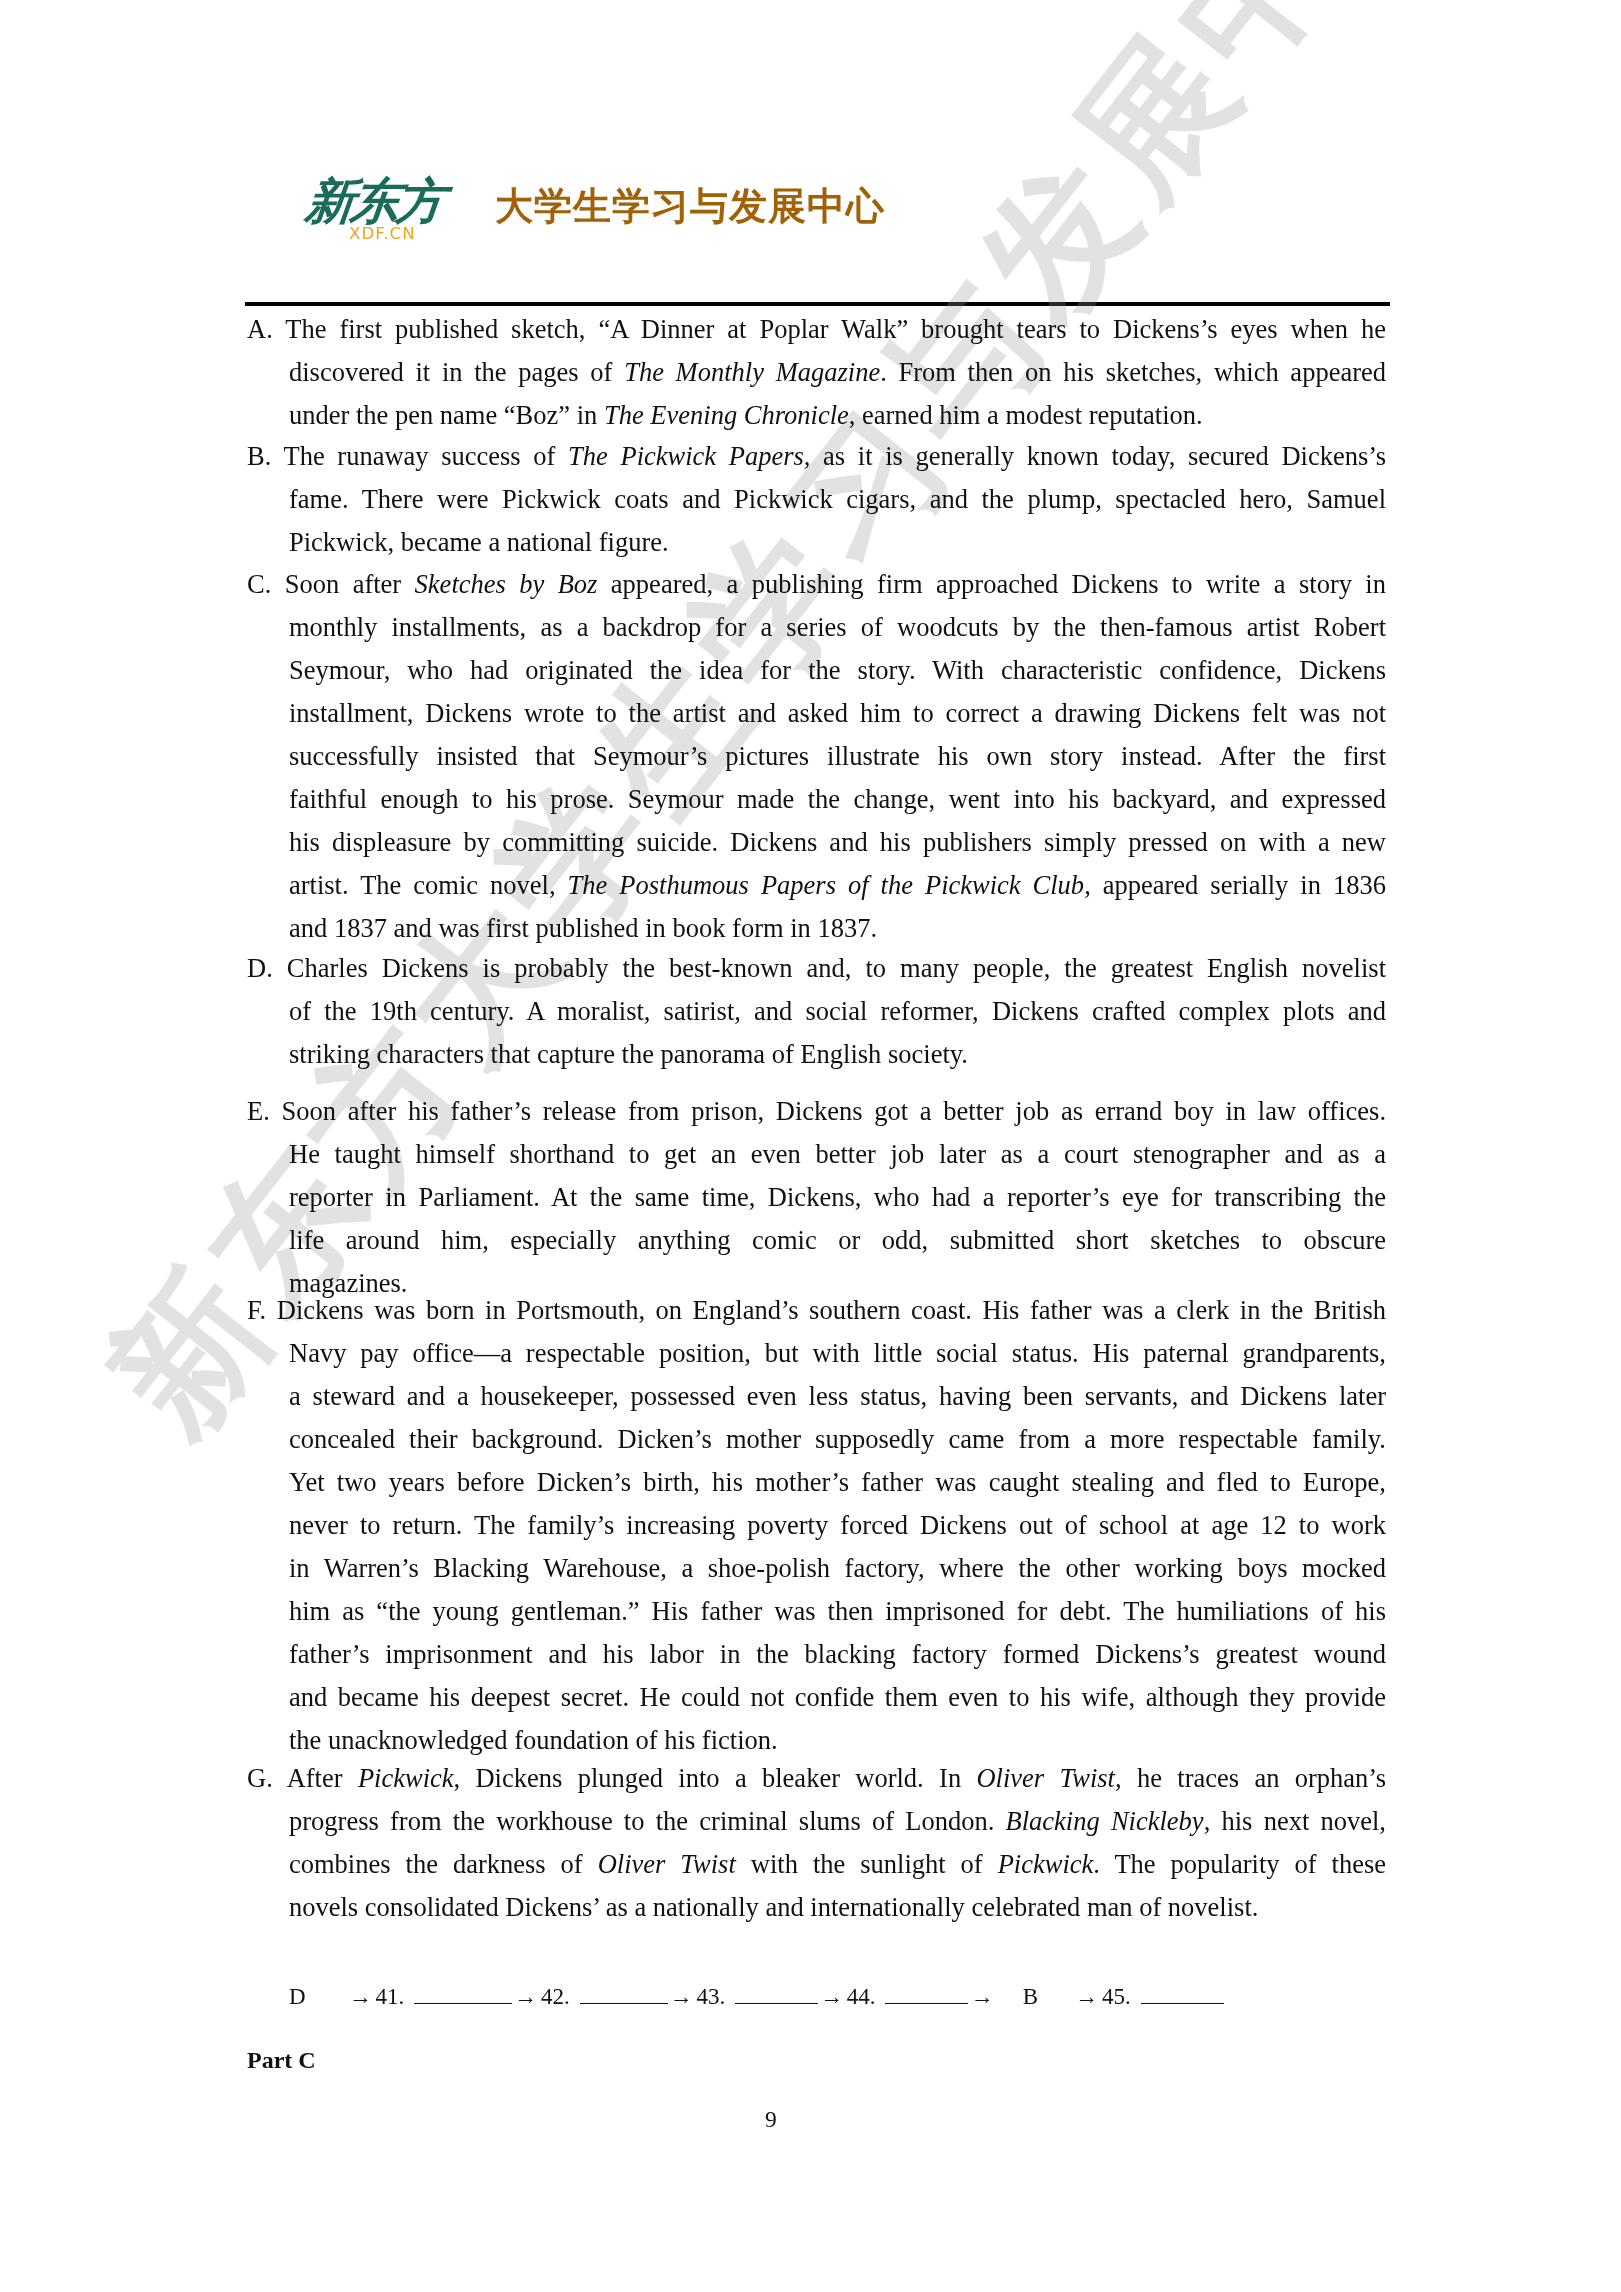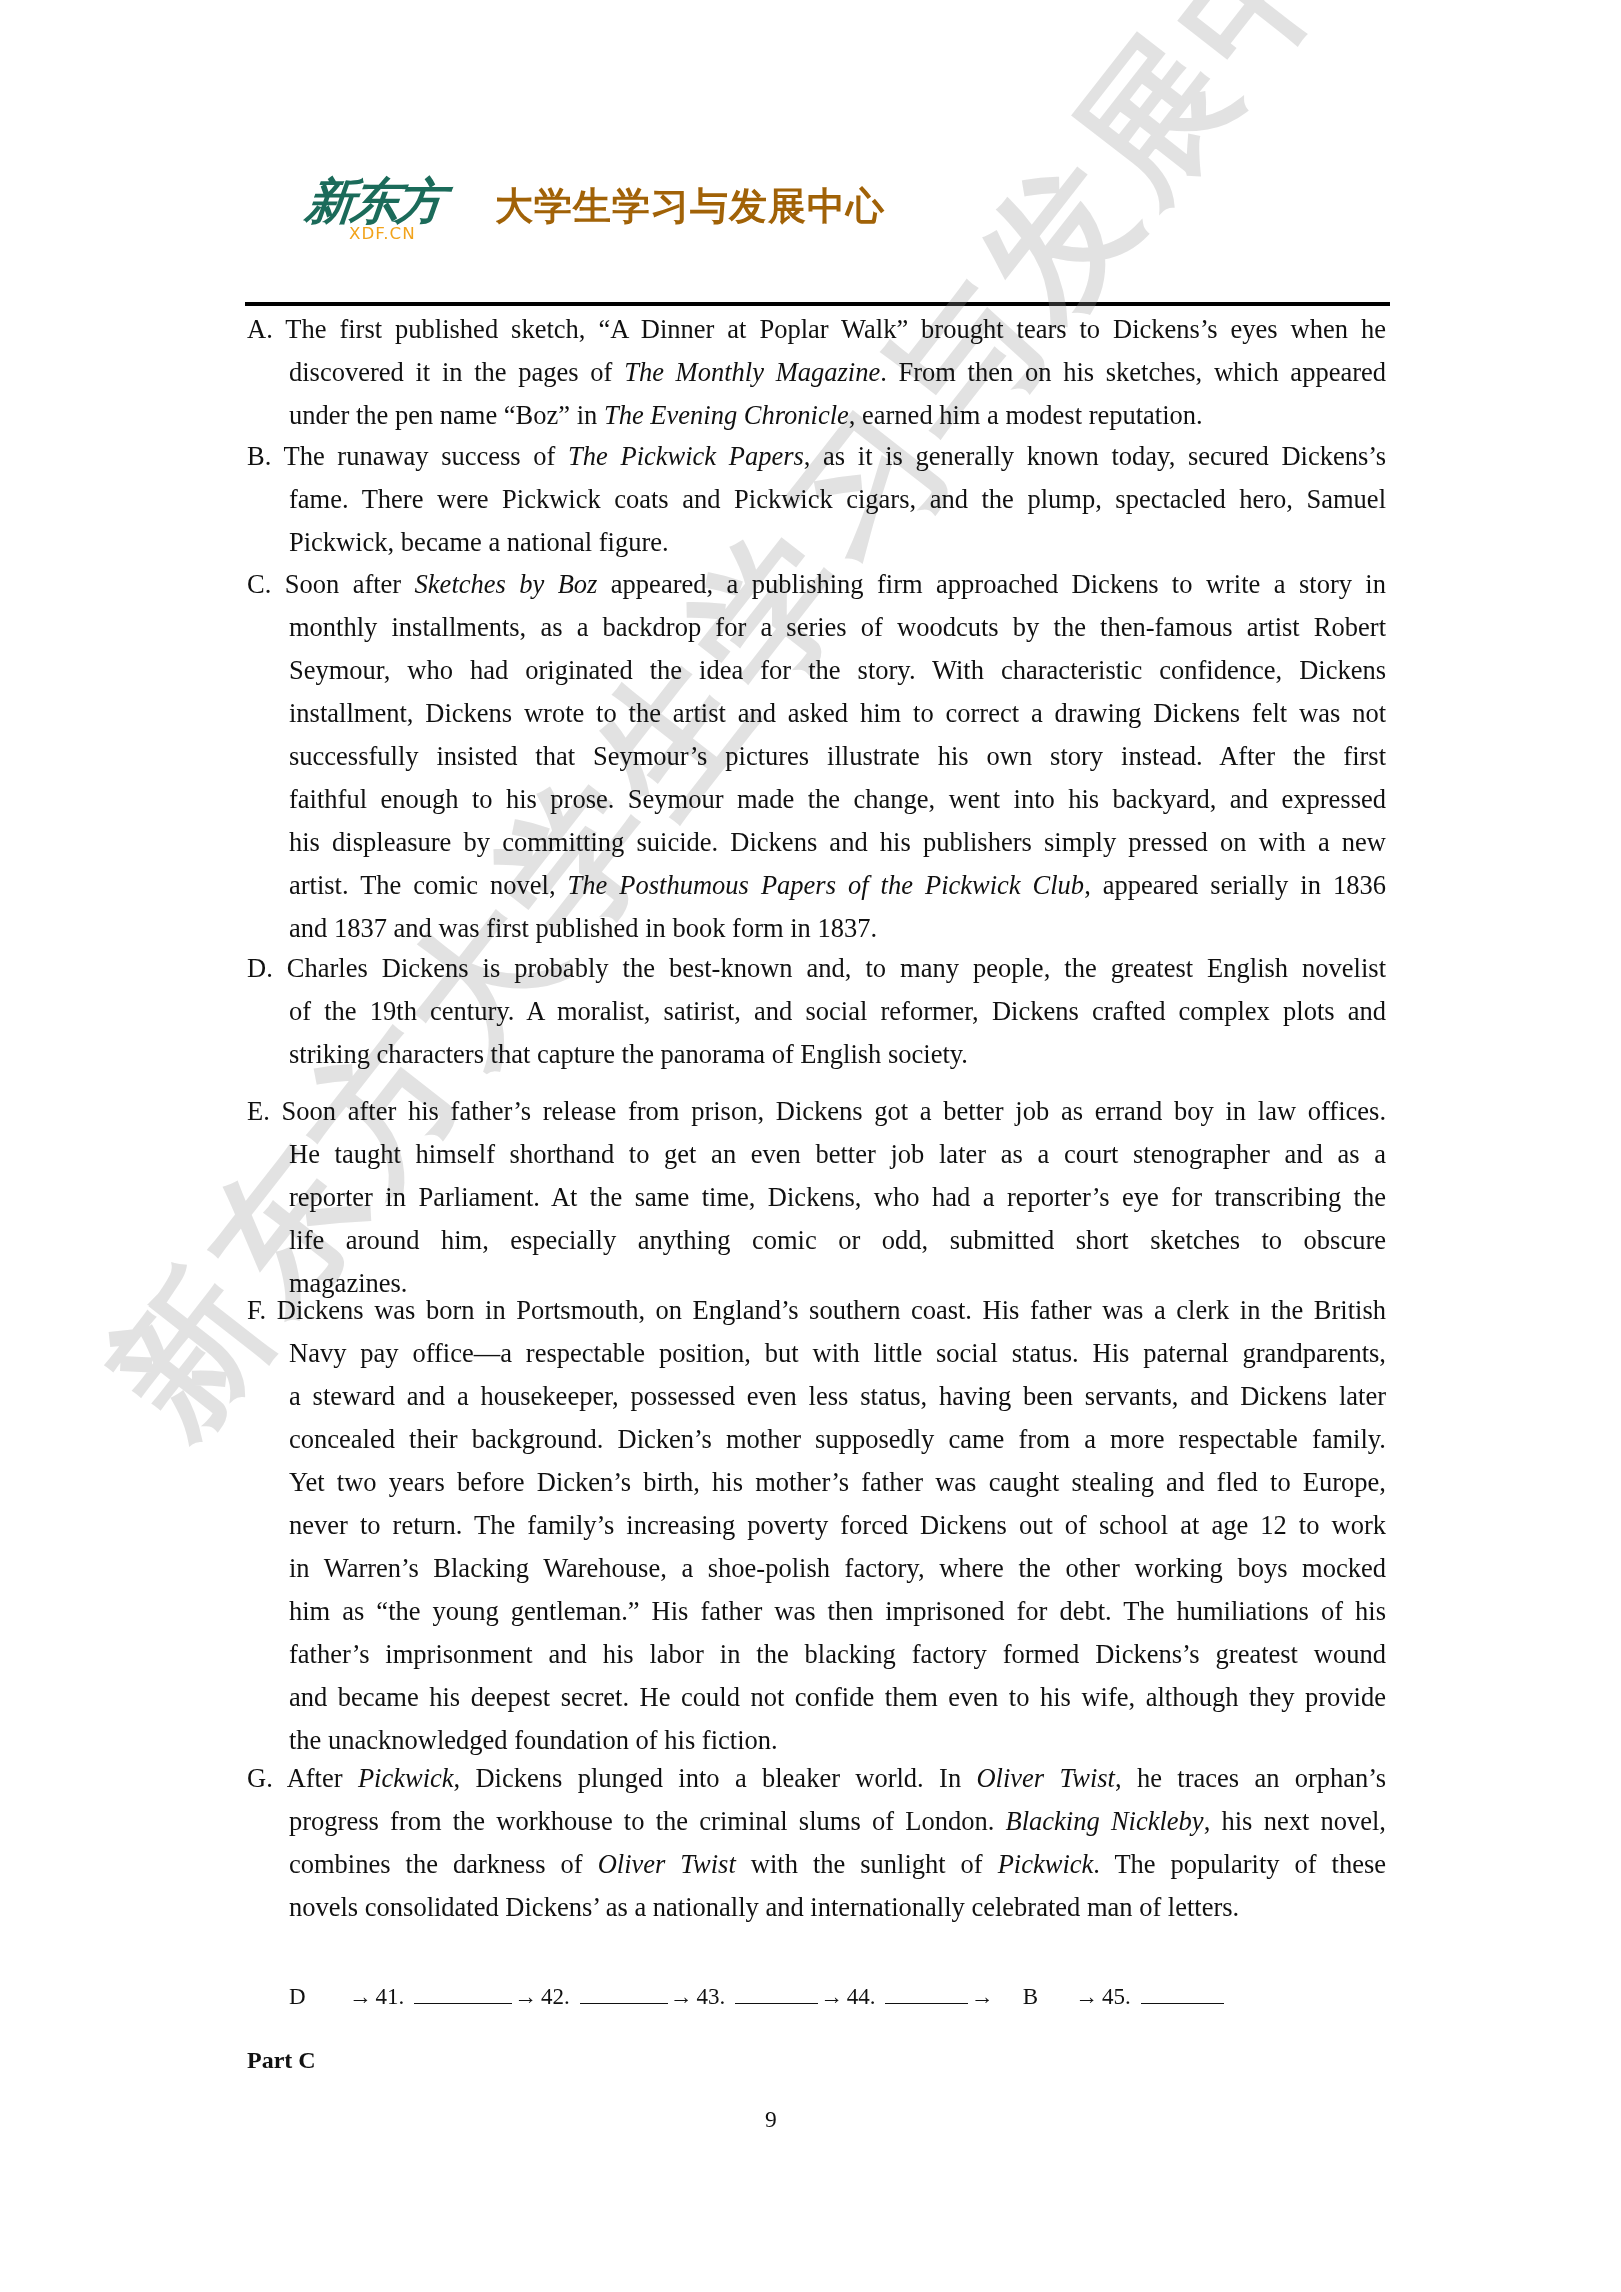--- a/index.html
+++ b/index.html
@@ -78,21 +78,21 @@
       <span class="line cont just">in Warren’s Blacking Warehouse, a shoe-polish factory, where the other working boys mocked</span>
       <span class="line cont just">him as “the young gentleman.” His father was then imprisoned for debt. The humiliations of his</span>
       <span class="line cont just">father’s imprisonment and his labor in the blacking factory formed Dickens’s greatest wound</span>
       <span class="line cont just">and became his deepest secret. He could not confide them even to his wife, although they provide</span>
       <span class="line cont">the unacknowledged foundation of his fiction.</span>
     </div>
     <div class="para" style="top: 1757px;">
       <span class="line just"><span class="label">G. </span>After <i>Pickwick</i>, Dickens plunged into a bleaker world. In <i>Oliver Twist</i>, he traces an orphan’s</span>
       <span class="line cont just">progress from the workhouse to the criminal slums of London. <i>Blacking Nickleby</i>, his next novel,</span>
       <span class="line cont just">combines the darkness of <i>Oliver Twist</i> with the sunlight of <i>Pickwick</i>. The popularity of these</span>
-      <span class="line cont">novels consolidated Dickens’ as a nationally and internationally celebrated man of letters.</span>
+      <span class="line cont">novels consolidated Dickens’ as a nationally and internationally celebrated man of novelist.</span>
     </div>
   </div>
 
 <div class="answer-row" id="answer-row"><span style="margin-right: 43px;">D</span><span style="margin-right: 3.9px;">→</span><span style="margin-right: 9.8px;">41.</span><span class="blank" style="width: 98px; margin-right: 2px;"></span><span style="margin-right: 3.9px;">→</span><span style="margin-right: 9.8px;">42.</span><span class="blank" style="width: 88px; margin-right: 2px;"></span><span style="margin-right: 3.9px;">→</span><span style="margin-right: 9.8px;">43.</span><span class="blank" style="width: 83px; margin-right: 2px;"></span><span style="margin-right: 3.9px;">→</span><span style="margin-right: 9.8px;">44.</span><span class="blank" style="width: 83px; margin-right: 2px;"></span><span style="margin-right: 3.9px;">→</span><span style="margin: 0px 37px 0px 25.5px;">B</span><span style="margin-right: 3.9px;">→</span><span style="margin-right: 9.8px;">45.</span><span class="blank" style="width: 83px; margin-right: 2px;"></span></div>
 
 <div class="part-c">Part C</div>
 <div class="page-num">9</div>
 
 
 </body></html>

